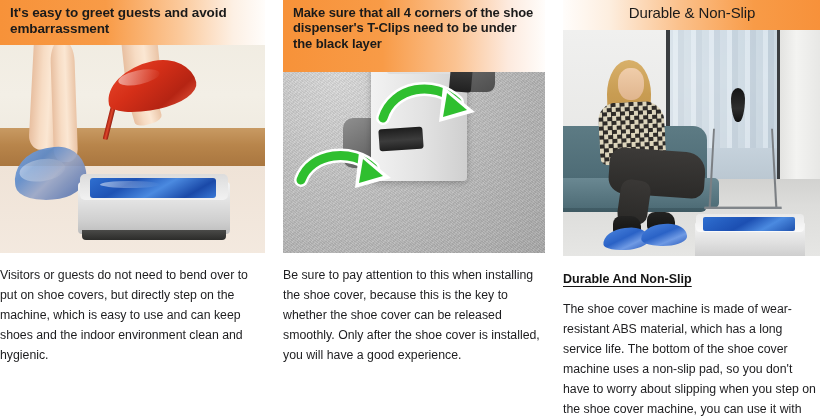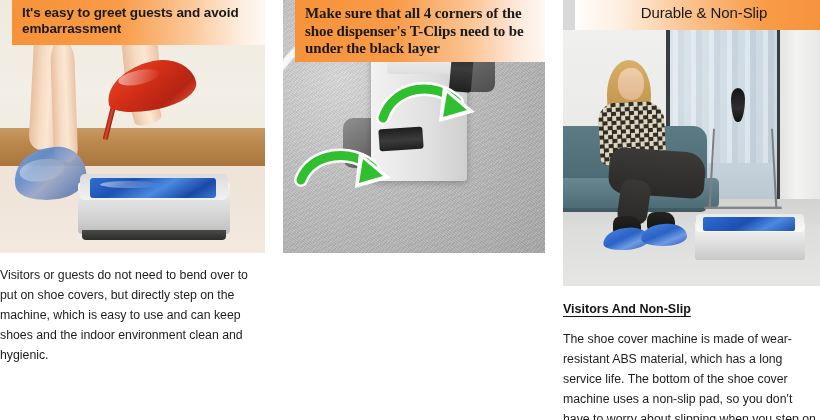--- a/index.html
+++ b/index.html
@@ -31,44 +31,43 @@
 
   
   .card {
     position: relative;
     width: 100%;
     overflow: hidden;
     background: #d8d8d8;
   }
   .card.c1 { height: 253px; }
   .card.c2 { height: 253px; }
-  .card.c3 { height: 286px; }
+  .card.c3 { height: 256px; }
 
   .banner {
     position: absolute;
-    left: 12px; top: 0;
+    left: 0; top: 0;
     width: 100%;
     z-index: 6;
     box-sizing: border-box;
     padding: 5px 8px 6px 10px;
     font-weight: bold;
     color: #1a1a1a;
     line-height: 1.18;
     letter-spacing: -0.1px;
   }
   .banner.b1 {
     font-size: 13.5px;
     height: 45px;
     background: linear-gradient(to right,#f79239 0%, #f89b47 40%, #fbc99b 68%, #fdf0e4 88%, #fffdfb 100%);
   }
   .banner.b2 {
-    font-size: 15px;
-    height: 62px;
+    font-size: 13px;
+    height: 72px;
     background: linear-gradient(to right,#f79239 0%, #f89b47 38%, #fbc392 66%, #fdeade 86%, #fffdfb 100%);
-    font-family: Liberation Serif, serif;
   }
   .banner.b3 {
     font-size: 15px;
     height: 30px;
     text-align: center;
     padding: 4px 6px;
     font-weight: normal;
     background: linear-gradient(to right,#fffdfb 0%, #fdeedf 18%, #fbc18c 45%, #f89b47 74%, #f7913a 100%);
   }
 
@@ -402,20 +401,23 @@
         <div class="arrow" style="left:14px; top:148px;">
           <svg width="110" height="66" viewBox="0 0 110 66">
             <path d="M4 32 C 14 4, 56 0, 76 20" fill="none" stroke="#ffffff" stroke-width="14" stroke-linecap="round"></path>
             <path d="M4 32 C 14 4, 56 0, 76 20" fill="none" stroke="#2fbf2f" stroke-width="9" stroke-linecap="round"></path>
             <path d="M62 4 L94 30 L58 40 Z" fill="#ffffff"></path>
             <path d="M66 11 L86 28 L62 35 Z" fill="#2fbf2f"></path>
           </svg>
         </div>
       </div>
       <div class="banner b2">Make sure that all 4 corners of the shoe dispenser's T-Clips need to be under the black layer</div>
+    </div>
+    <div class="cap-body">
+      <p>Be sure to pay attention to this when installing the shoe cover, because this is the key to whether the shoe cover can be released smoothly. Only after the shoe cover is installed, you will have a good experience.</p>
     </div>
   </div>
 
   <div class="col col3">
     <div class="card c3">
       <div class="photo" style="top:30px;">
         <div class="p3-wallL"></div>
         <div class="p3-window"></div>
         <div class="p3-city"></div>
         <div class="p3-mullion" style="left:40%;"></div>
@@ -437,19 +439,19 @@
         <div class="blue-cover bc-b"></div>
         <div class="machine3">
           <div class="m-body"></div>
           <div class="m-rim"></div>
           <div class="m-well"></div>
 
         </div>
       </div>
       <div class="banner b3">Durable &amp; Non-Slip</div>
     </div>
-    <div class="cap-title">Visitors And Non-Slip</div>
+    <div class="cap-title">Durable And Non-Slip</div>
     <div class="cap-body">
       <p>The shoe cover machine is made of wear-resistant ABS material, which has a long service life. The bottom of the shoe cover machine uses a non-slip pad, so you don't have to worry about slipping when you step on the shoe cover machine, you can use it with confidence</p>
     </div>
   </div>
 
 </div>
 
 </body></html>

